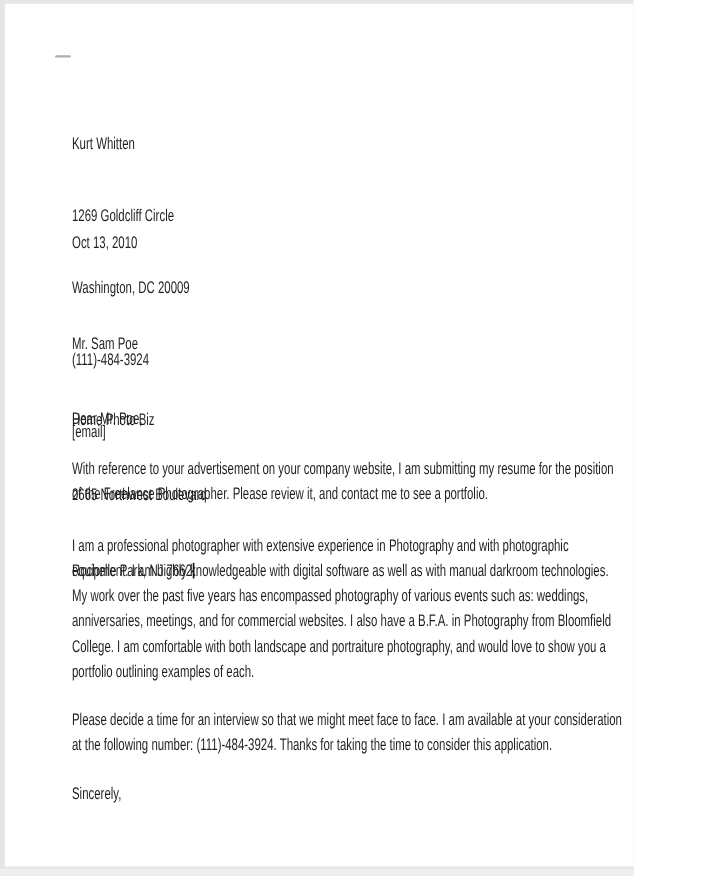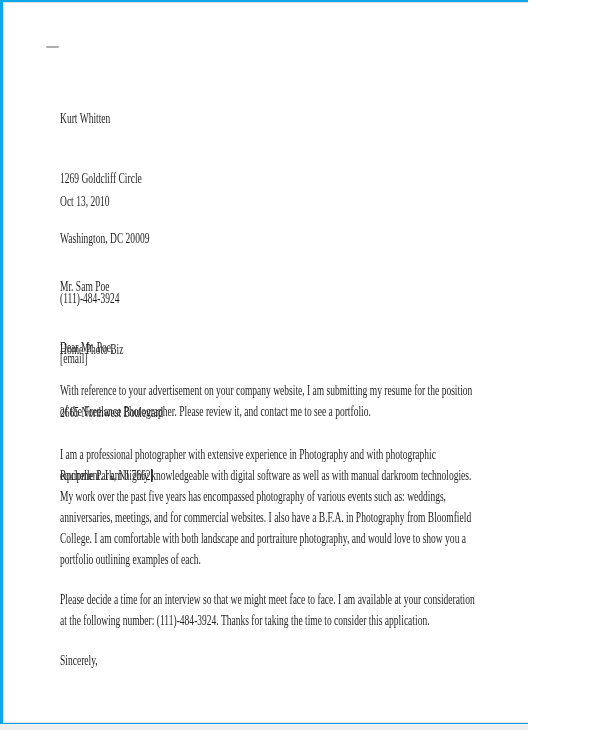--- a/index.html
+++ b/index.html
@@ -5,23 +5,22 @@
   html, body {
     margin: 0;
     padding: 0;
     background: #ffffff;
     font-family: "Liberation Sans", sans-serif;
   }
   .canvas {
     position: relative;
     width: 528px;
     height: 730px;
-    background: #0ea5e9;
+    background: #e5e5e5;
     overflow: hidden;
-    font-family: Liberation Serif, serif;
   }
   .page-border {
     position: absolute;
     left: 3px;
     top: 2px;
     width: 593px;
     height: 721px;
     border: 1px solid #e0e0e0;
     background: #ffffff;
     box-sizing: border-box;

